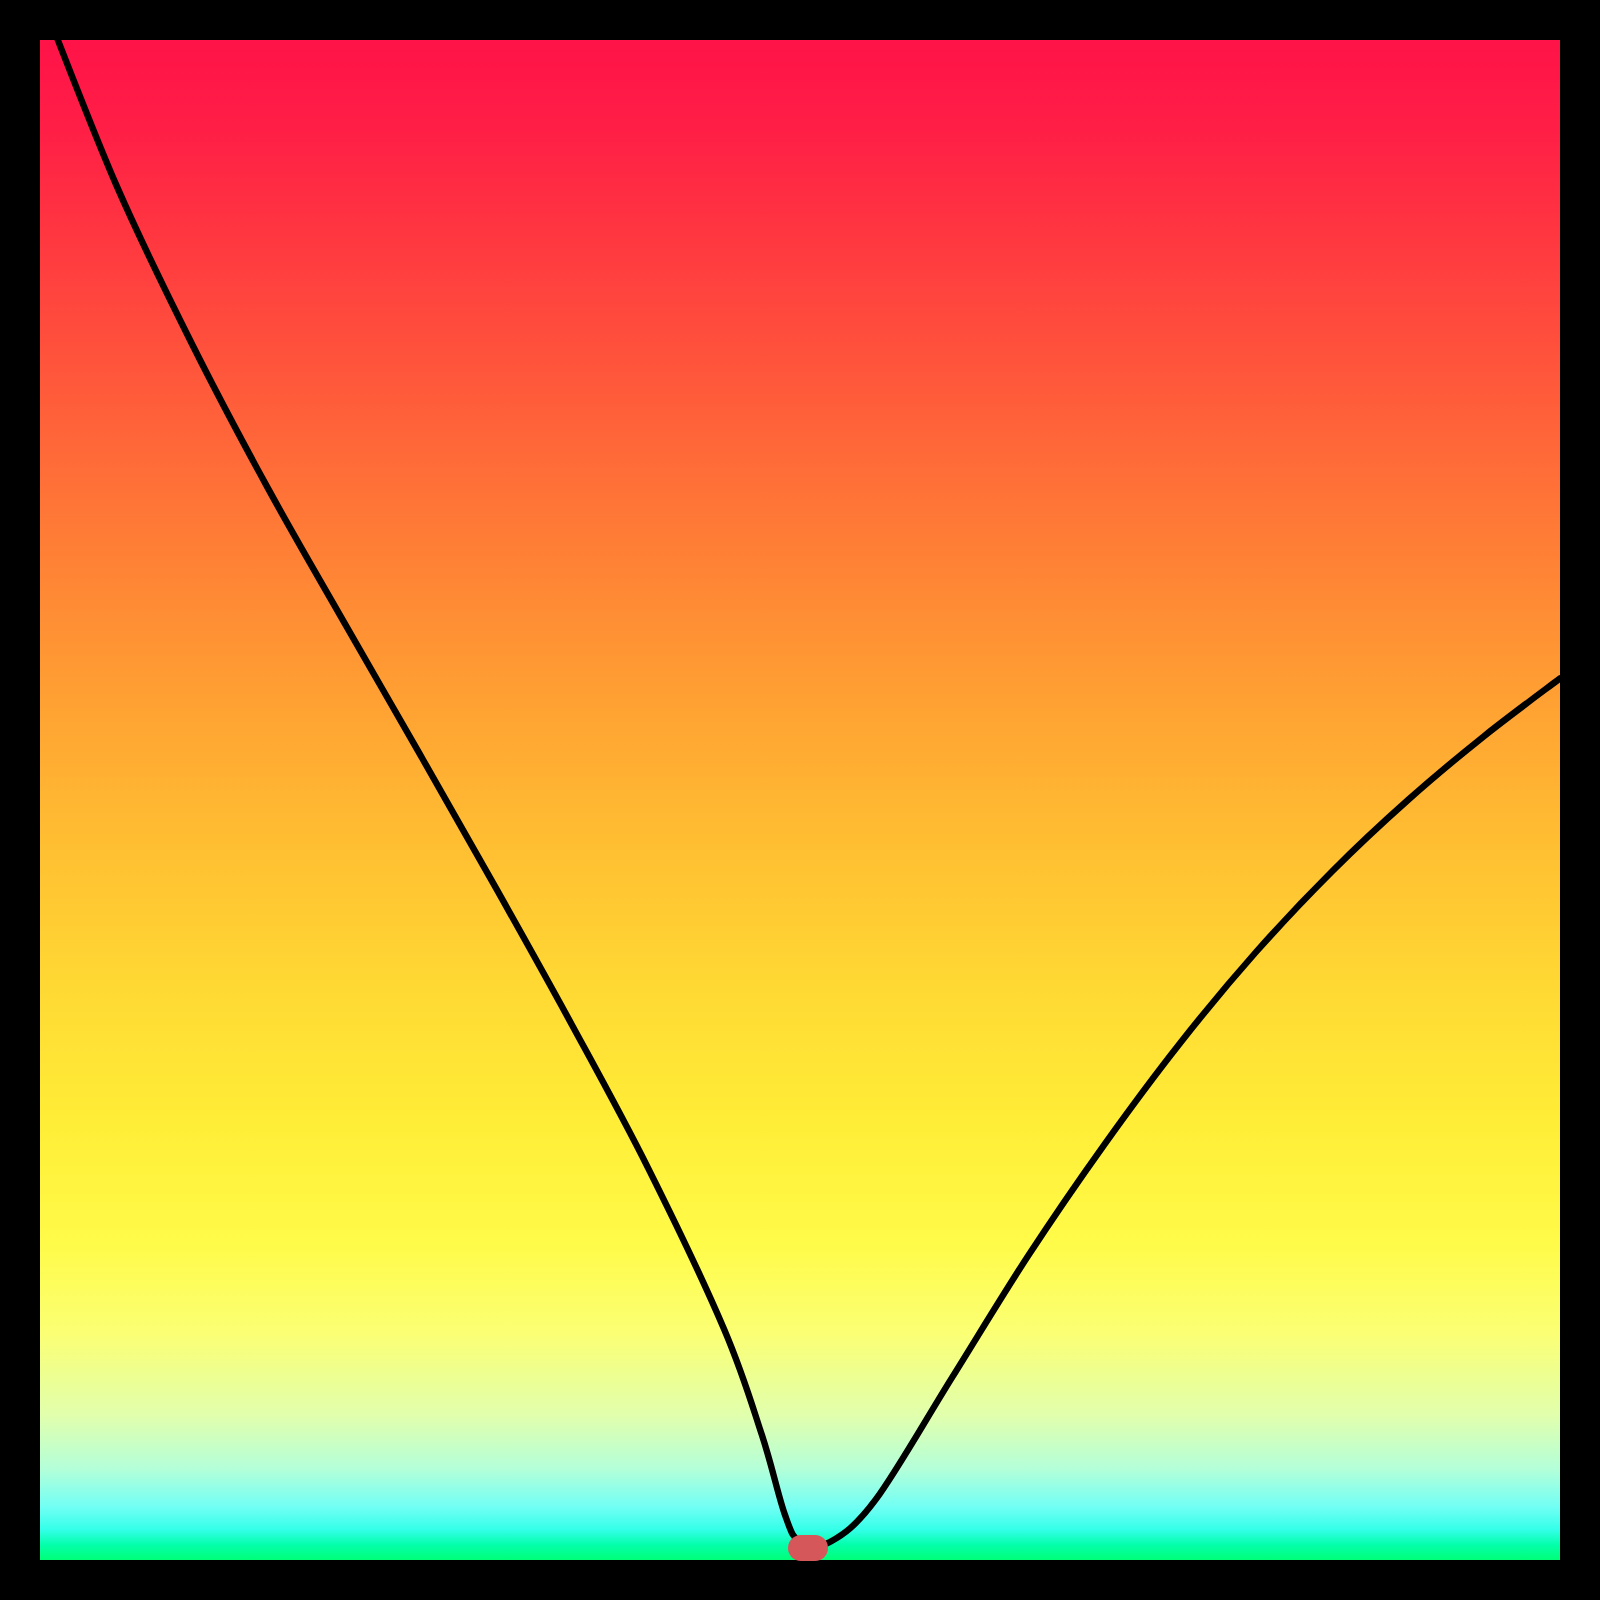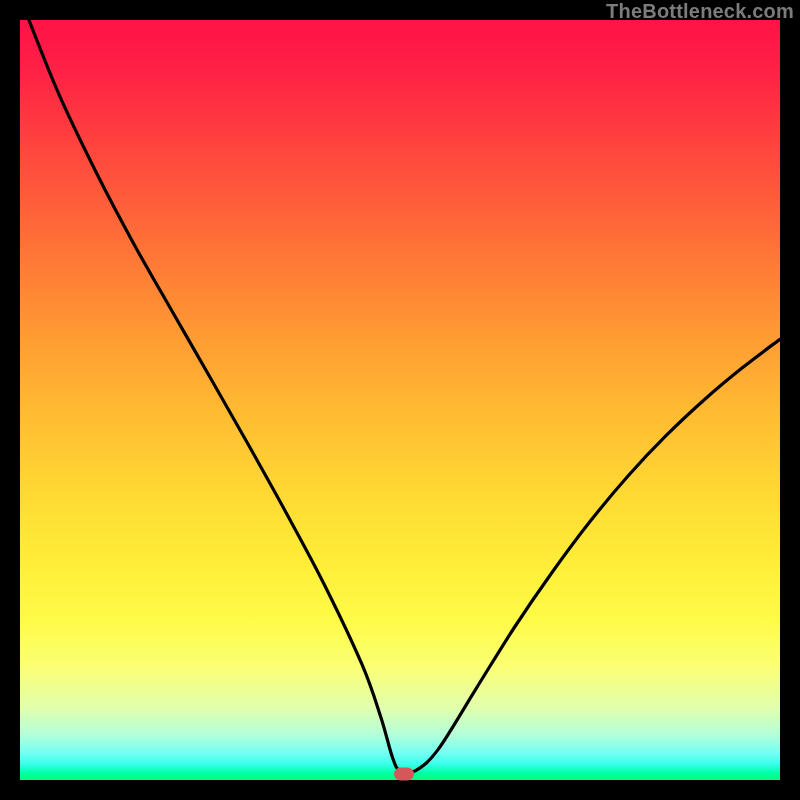--- a/index.html
+++ b/index.html
@@ -74,21 +74,20 @@
     font-size: 20px;
     font-weight: 600;
     color: #7c7c7c;
     letter-spacing: 0.2px;
   }
 </style>
 </head>
 <body>
 
 <div class="frame">
-  <div class="watermark">TheBottleneck.com</div>
   <div class="plot">
     <div class="gradient"></div>
     <svg class="curve" viewBox="0 0 760 760" preserveAspectRatio="none">
       <path d="M 0 -22.80000000000002 C 6.33 -6.97, 25.33 43.07, 38.00 72.20 C 50.67 101.33, 63.33 126.67, 76.00 152.00 C 88.67 177.33, 101.33 201.02, 114.00 224.20 C 126.67 247.38, 139.33 268.91, 152.00 291.08 C 164.67 313.25, 177.33 335.03, 190.00 357.20 C 202.67 379.37, 215.33 401.53, 228.00 424.08 C 240.67 446.63, 253.33 469.17, 266.00 492.48 C 278.67 515.79, 291.33 538.59, 304.00 563.92 C 316.67 589.25, 332.50 622.19, 342.00 644.48 C 351.50 666.77, 355.93 682.23, 361.00 697.68 C 366.07 713.13, 369.23 728.33, 372.40 737.20 C 375.57 746.07, 376.20 748.60, 380.00 750.88 C 383.80 753.16, 388.87 754.43, 395.20 750.88 C 401.53 747.33, 407.87 743.28, 418.00 729.60 C 428.13 715.92, 443.33 689.07, 456.00 668.80 C 468.67 648.53, 481.33 627.38, 494.00 608.00 C 506.67 588.62, 519.33 570.25, 532.00 552.52 C 544.67 534.79, 557.33 517.69, 570.00 501.60 C 582.67 485.51, 595.33 470.31, 608.00 456.00 C 620.67 441.69, 633.33 428.39, 646.00 415.72 C 658.67 403.05, 671.33 391.27, 684.00 380.00 C 696.67 368.73, 709.33 358.21, 722.00 348.08 C 734.67 337.95, 753.67 324.01, 760.00 319.20" fill="none" stroke="#000" stroke-width="3.2" stroke-linecap="round" stroke-linejoin="round"></path>
     </svg>
     <div class="marker" style="left: 383.8px; top: 753.92px; background: rgb(214, 87, 90);"></div>
   </div>
 </div>
 
 </body></html>

